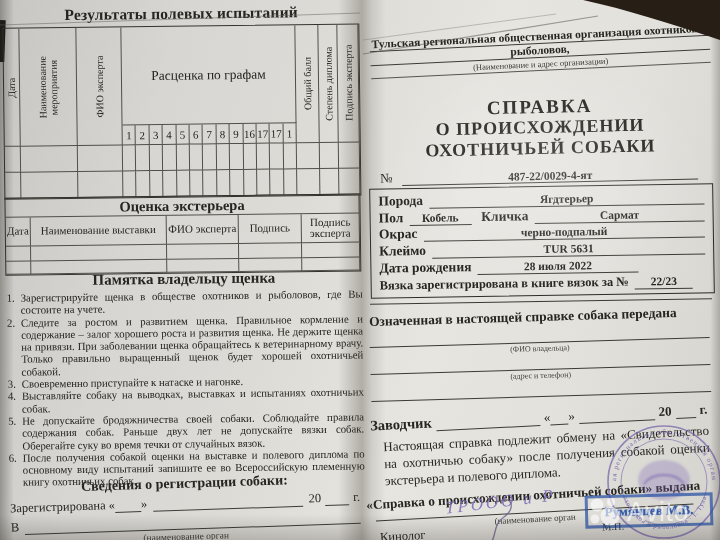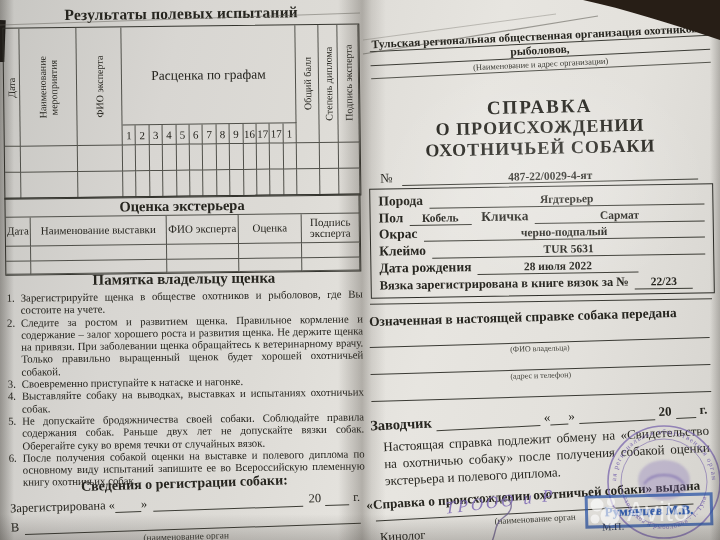--- a/index.html
+++ b/index.html
@@ -167,21 +167,21 @@
         <i></i>
         <i></i>
         <i></i>
     </div>
 
     <div class="t2">
       <div class="ttl">Оценка экстерьера</div>
       <div class="h">Дата</div>
       <div class="h">Наименование выставки</div>
       <div class="h">ФИО эксперта</div>
-      <div class="h">Оценка</div>
+      <div class="h">Подпись</div>
       <div class="h">Подпись эксперта</div>
       <i></i>
         <i></i>
         <i></i>
         <i></i>
         <i></i>
         <i></i>
         <i></i>
         <i></i>
         <i></i>

